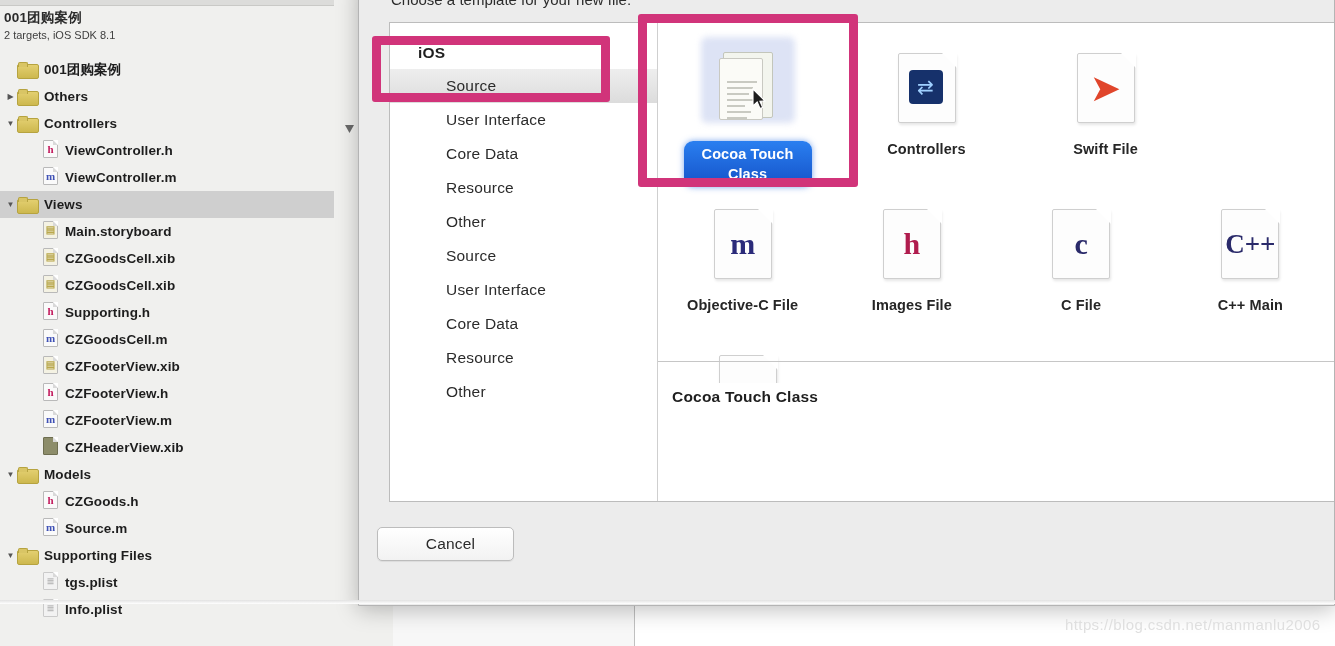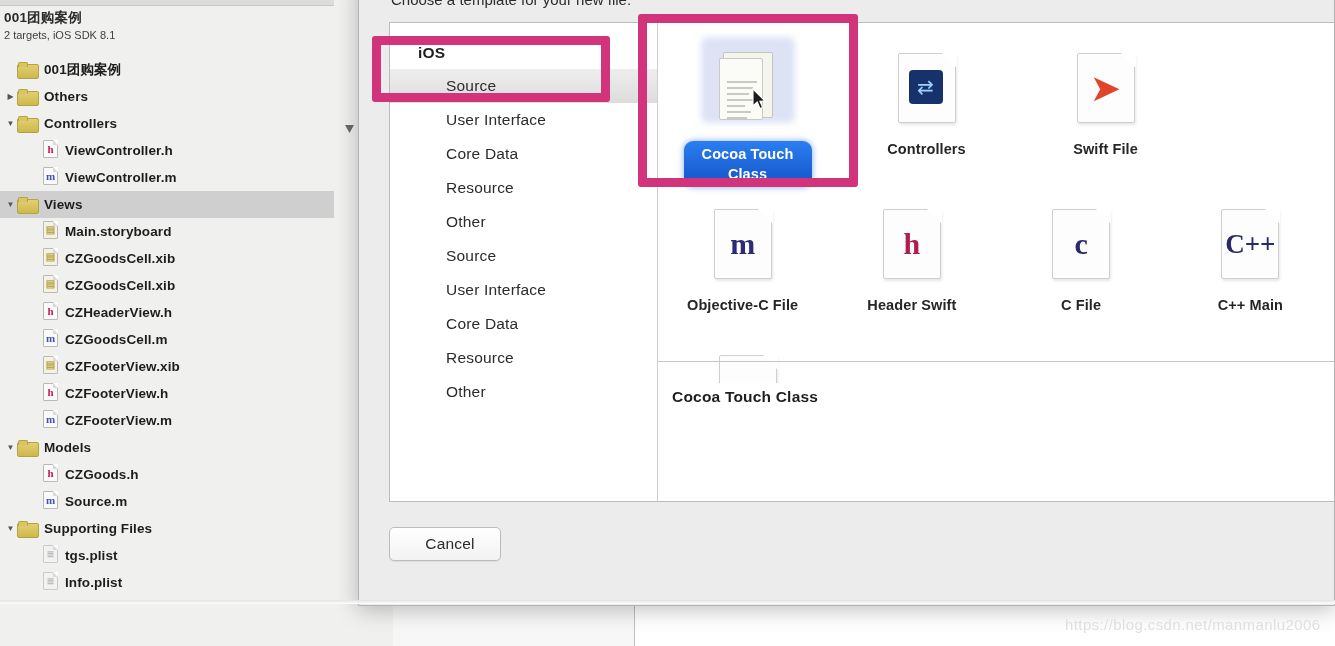--- a/index.html
+++ b/index.html
@@ -135,21 +135,21 @@
   #desc h3{ font-size:15.5px; font-weight:bold; color:#1e1e1e; letter-spacing:.2px; filter:blur(.25px);}
   #desc p{ font-size:13.5px; color:#2d2d2d; margin-top:12px; font-weight:bold; letter-spacing:.1px; filter:blur(.25px);}
 
   
   .btn{
     position:absolute; height:34px; border-radius:5px; border:1px solid #bcbcbc;
     background:linear-gradient(#ffffff,#f2f2f2); font-size:15.5px; color:#2b2b2b;
     display:flex; align-items:center; justify-content:center; letter-spacing:.2px;
     box-shadow:0 1px 1px rgba(0,0,0,.07);
   }
-  #btn-cancel{ left:30px; top:548px; width:112px;padding-left:10px; }
+  #btn-cancel{ left:18px; top:548px; width:137px;padding-left:10px; }
 
   
   #cursor{ position:absolute; left:752px; top:88px; width:15px; height:22px; }
 
   
   .pink{ position:absolute; border:9px solid #d1347a; border-radius:3px; }
   #pink-source{ left:372px; top:36px; width:238px; height:66px; }
   #pink-cocoa{ left:638px; top:14px; width:220px; height:173px; }
 
   
@@ -236,21 +236,21 @@
       <div class="row">
         <span style="flex: 0 0 30px;"></span>
         <span class="tw none">▸</span>
         <span class="ico"><span class="doc xib"><span class="pg"></span><span class="ch">▤</span></span></span>
         <span class="lbl">CZGoodsCell.xib</span>
       </div>
       <div class="row">
         <span style="flex: 0 0 30px;"></span>
         <span class="tw none">▸</span>
         <span class="ico"><span class="doc h"><span class="pg"></span><span class="ch">h</span></span></span>
-        <span class="lbl">CZHeaderView.h</span>
+        <span class="lbl">Supporting.h</span>
       </div>
       <div class="row">
         <span style="flex: 0 0 30px;"></span>
         <span class="tw none">▸</span>
         <span class="ico"><span class="doc m"><span class="pg"></span><span class="ch">m</span></span></span>
         <span class="lbl">CZGoodsCell.m</span>
       </div>
       <div class="row">
         <span style="flex: 0 0 30px;"></span>
         <span class="tw none">▸</span>
@@ -261,20 +261,26 @@
         <span style="flex: 0 0 30px;"></span>
         <span class="tw none">▸</span>
         <span class="ico"><span class="doc h"><span class="pg"></span><span class="ch">h</span></span></span>
         <span class="lbl">CZFooterView.h</span>
       </div>
       <div class="row">
         <span style="flex: 0 0 30px;"></span>
         <span class="tw none">▸</span>
         <span class="ico"><span class="doc m"><span class="pg"></span><span class="ch">m</span></span></span>
         <span class="lbl">CZFooterView.m</span>
+      </div>
+      <div class="row">
+        <span style="flex: 0 0 30px;"></span>
+        <span class="tw none">▸</span>
+        <span class="ico"><span class="doc xibd"><span class="pg"></span><span class="ch"></span></span></span>
+        <span class="lbl">CZHeaderView.xib</span>
       </div>
       <div class="row">
         <span style="flex: 0 0 4px;"></span>
         <span class="tw">▼</span>
         <span class="ico">
           <div class="fold"></div>
         </span>
         <span class="lbl">Models</span>
       </div>
       <div class="row">
@@ -391,21 +397,21 @@
               <div class="tlabel">Objective-C File</div>
             </div>
             <div class="tcell">
               <div class="ibox">
                 <div class="fdoc">
                   <span class="page"></span>
                   <span class="corner"></span>
                   <span class="glyph" style="color:#b01c4e;font-size:30px">h</span>
                 </div>
               </div>
-              <div class="tlabel">Header Swift</div>
+              <div class="tlabel">Images File</div>
             </div>
             <div class="tcell">
               <div class="ibox">
                 <div class="fdoc">
                   <span class="page"></span>
                   <span class="corner"></span>
                   <span class="glyph" style="color:#2a2a6a;font-size:30px">c</span>
                 </div>
               </div>
               <div class="tlabel">C File</div>

